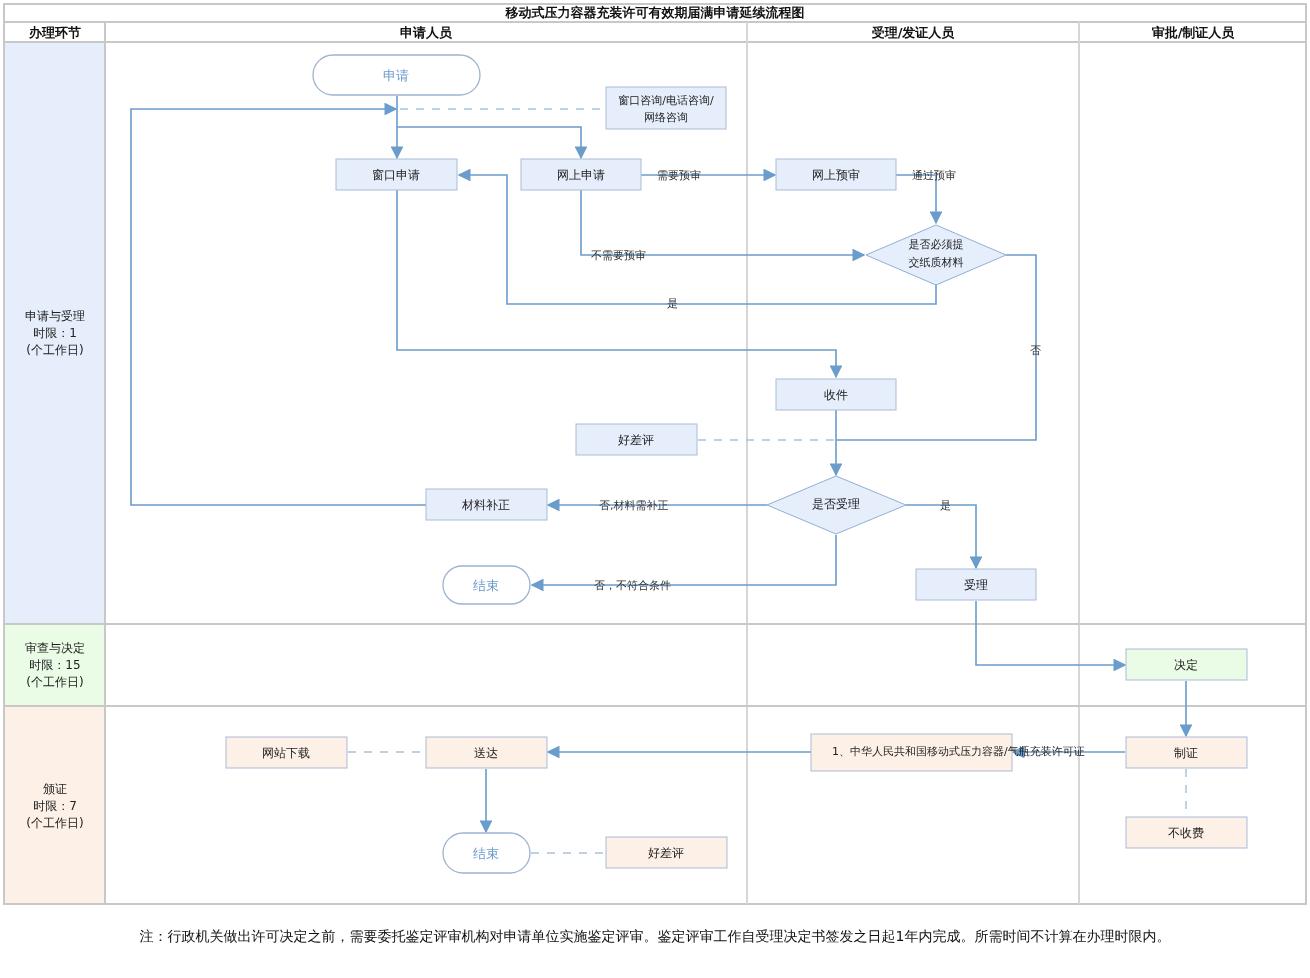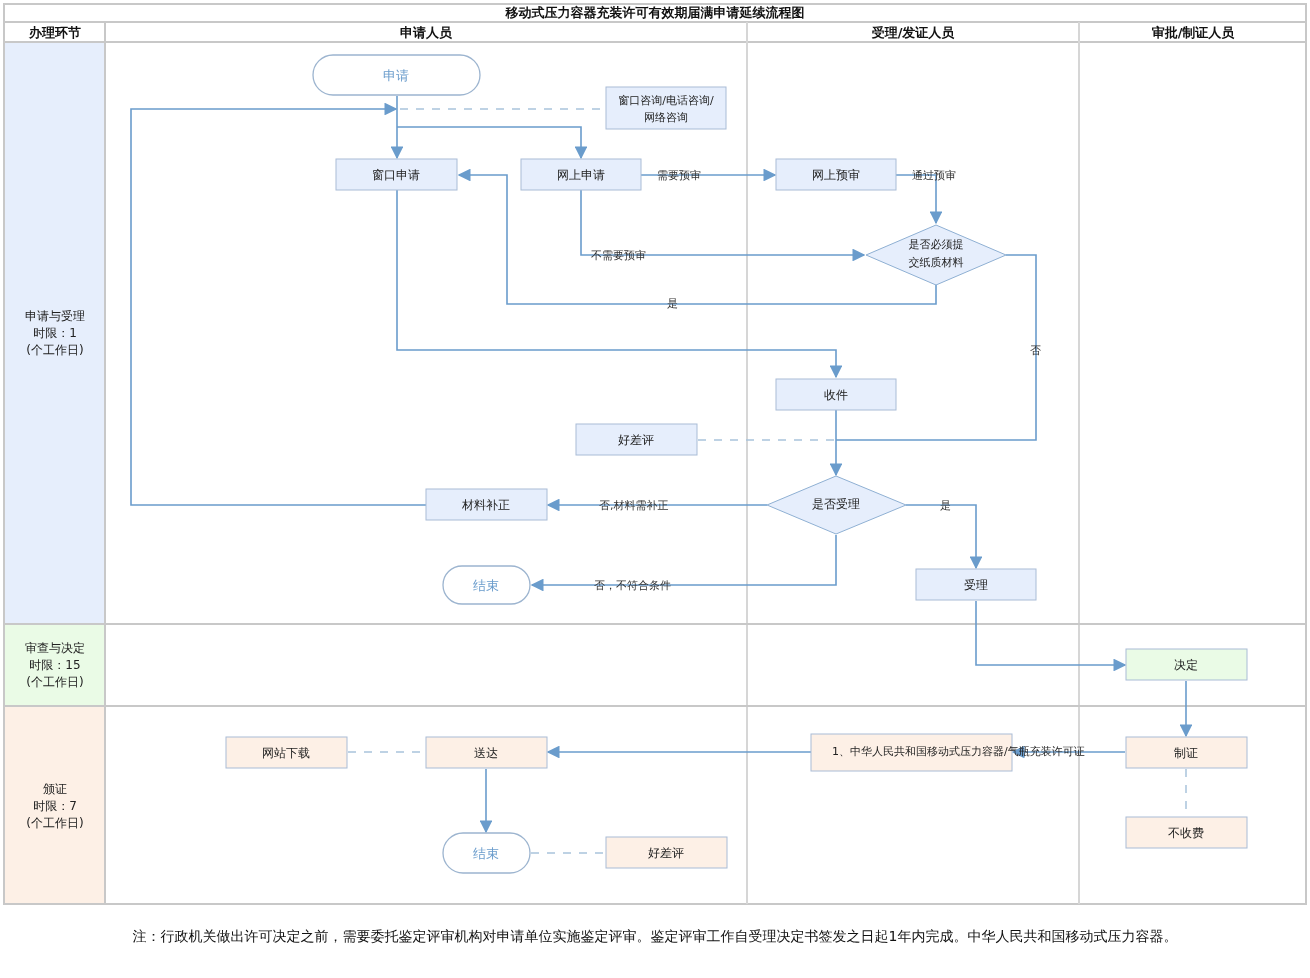--- a/index.html
+++ b/index.html
@@ -172,13 +172,13 @@
     <text x="591" y="259">不需要预审</text>
     <text x="667" y="307">是</text>
     <text x="1030" y="354">否</text>
     <text x="599" y="509">否,材料需补正</text>
     <text x="940" y="509">是</text>
     <text x="594" y="589">否，不符合条件</text>
     <text x="832" y="755" font-size="11" fill="#222">1、中华人民共和国移动式压力容器/气瓶充装许可证</text>
   </g>
 </svg>
 
-<div class="note">注：行政机关做出许可决定之前，需要委托鉴定评审机构对申请单位实施鉴定评审。鉴定评审工作自受理决定书签发之日起1年内完成。中华人民共和国移动式压力容器。</div>
+<div class="note">注：行政机关做出许可决定之前，需要委托鉴定评审机构对申请单位实施鉴定评审。鉴定评审工作自受理决定书签发之日起1年内完成。所需时间不计算在办理时限内。</div>
 
 </body></html>

